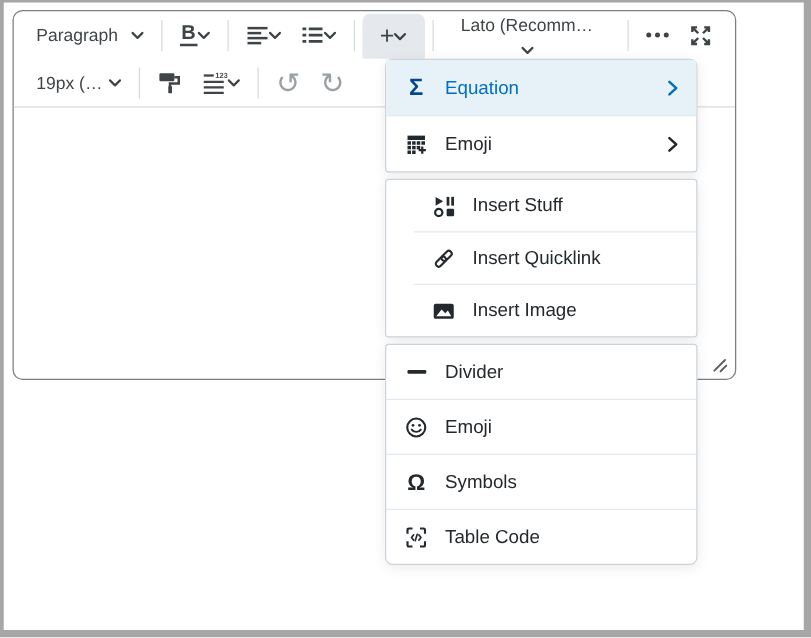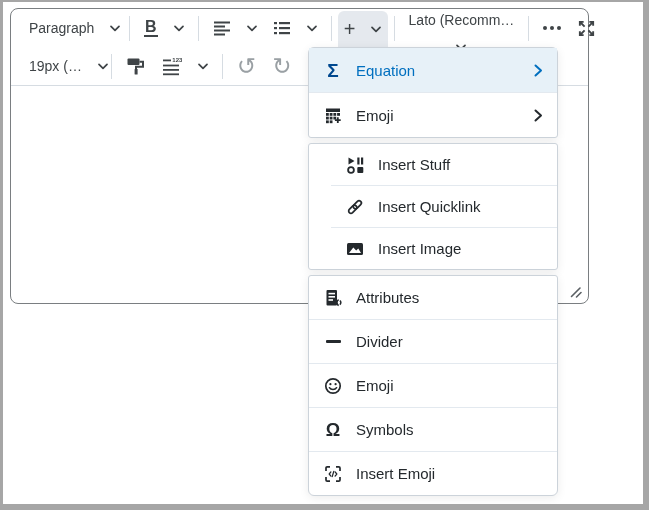--- a/index.html
+++ b/index.html
@@ -9,21 +9,21 @@
     font-family:"Liberation Sans",sans-serif;overflow:hidden;
   }
   
   .editor{
     position:absolute;left:7px;top:6px;width:579px;height:296px;
     border:1px solid #7a7e81;border-radius:8px;background:#fff;box-sizing:border-box;
   }
   .toolbar{height:76px;border-bottom:1px solid #d6dce2;}
   .trow{display:flex;align-items:center;height:38px;padding:0 10px;box-sizing:border-box;}
   .tbtn{
-    display:flex;align-items:center;gap:16px;color:#3f4447;font-size:14px;
+    display:flex;align-items:center;gap:0;color:#3f4447;font-size:14px;
     height:32px;padding:0 8px;border-radius:4px;box-sizing:border-box;cursor:default;
     background:transparent;border:none;white-space:nowrap;
   }
   .vsep{width:1px;height:25px;background:#d6dce2;margin:0 6px;flex:0 0 auto;}
   .bold-b{font-weight:800;font-size:16px;border-bottom:2px solid #3f4447;line-height:1.05;padding:0 1px;}
   .plus-btn{
     background:#e5e9ee;border-radius:6px 6px 0 0;height:36px;width:50px;
     justify-content:center;align-self:flex-start;margin-top:2px;font-size:19px;
   }
   .plus-glyph{font-size:20px;font-weight:400;line-height:1;}
@@ -295,33 +295,20 @@
             <polygon points="3,13 7.3,7.5 10.2,10.6 12.3,8.4 15,13" fill="#ffffff"></polygon>
           </svg>
         </span>
         <span>Insert Image</span>
       </div>
     </div>
 
     <div class="mgroup g3">
       <div class="mitem">
         <span class="mi-icon">
-          <svg width="18" height="18" viewBox="0 0 18 18">
-            <rect x="2.5" y="1" width="10.5" height="15.5" rx="1" fill="#24292d"></rect>
-            <rect x="4.5" y="3.8" width="6.5" height="1.6" fill="#ffffff"></rect>
-            <rect x="4.5" y="7" width="6.5" height="1.6" fill="#ffffff"></rect>
-            <rect x="4.5" y="10.2" width="4.5" height="1.6" fill="#ffffff"></rect>
-            <path d="M14.6 10.6 a3.6 3.6 0 0 0 0 6" fill="none" stroke="#24292d" stroke-width="1.5"></path>
-            <path d="M15.8 11.6 a2.4 2.4 0 0 1 0 4" fill="none" stroke="#24292d" stroke-width="1.5"></path>
-          </svg>
-        </span>
-        <span>Attributes</span>
-      </div>
-      <div class="mitem">
-        <span class="mi-icon">
           <span class="divider-glyph"></span>
         </span>
         <span>Divider</span>
       </div>
       <div class="mitem">
         <span class="mi-icon">
           <svg width="18" height="18" viewBox="0 0 18 18">
             <circle cx="9" cy="9" r="7.2" fill="none" stroke="#24292d" stroke-width="1.7"></circle>
             <circle cx="6.4" cy="7.2" r="1.1" fill="#24292d"></circle>
             <circle cx="11.6" cy="7.2" r="1.1" fill="#24292d"></circle>
@@ -345,17 +332,17 @@
               <path d="M2 12 V15 Q2 16.2 3.2 16.2 H6"></path>
               <path d="M16 12 V15 Q16 16.2 14.8 16.2 H12"></path>
             </g>
             <g fill="none" stroke="#24292d" stroke-width="1.3" stroke-linecap="round" stroke-linejoin="round">
               <path d="M6.9 6.9 L5.2 9 L6.9 11.1"></path>
               <path d="M11.1 6.9 L12.8 9 L11.1 11.1"></path>
               <path d="M9.8 6.4 L8.2 11.6"></path>
             </g>
           </svg>
         </span>
-        <span>Insert Emoji</span>
+        <span>Table Code</span>
       </div>
     </div>
   </div>
 </div>
 
 </body></html>

